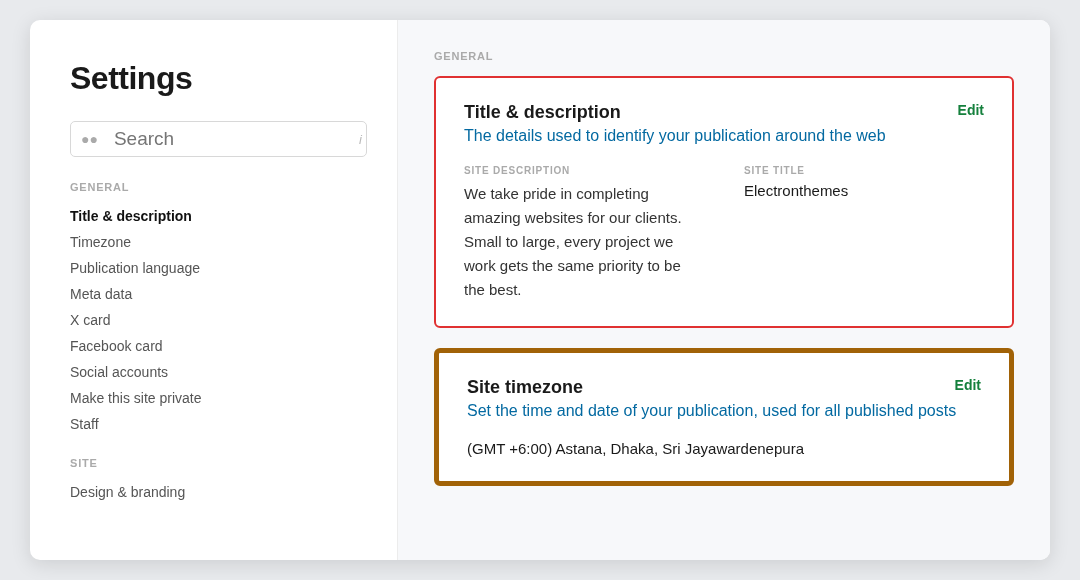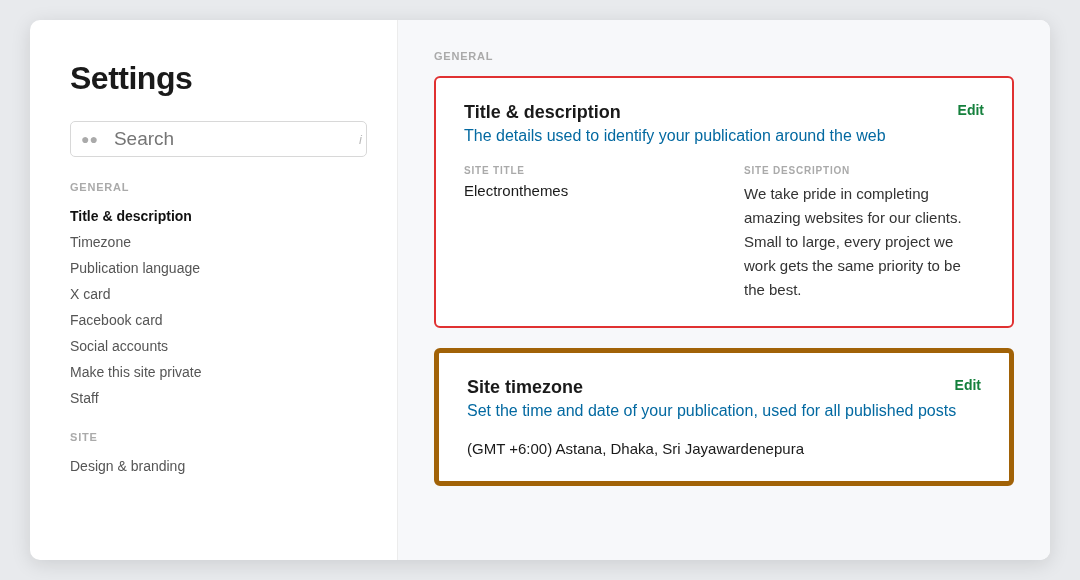--- a/index.html
+++ b/index.html
@@ -169,20 +169,21 @@
       <span class="search-icon">●●</span>
       <input type="text" placeholder="Search" style="">
       <span class="search-i-badge">i</span>
     </div>
 
     <div class="nav-section">
       <div class="nav-section-label">GENERAL</div>
       <a class="nav-item active">Title &amp; description</a>
       <a class="nav-item">Timezone</a>
       <a class="nav-item">Publication language</a>
+      <a class="nav-item">Meta data</a>
       <a class="nav-item">X card</a>
       <a class="nav-item">Facebook card</a>
       <a class="nav-item">Social accounts</a>
       <a class="nav-item">Make this site private</a>
       <a class="nav-item">Staff</a>
     </div>
 
     <div class="nav-section">
       <div class="nav-section-label">SITE</div>
       <a class="nav-item">Design &amp; branding</a>
@@ -193,26 +194,26 @@
     <div class="section-label">GENERAL</div>
 
     <div class="card highlighted">
       <div class="card-header">
         <div class="card-title">Title &amp; description</div>
         <a class="edit-link">Edit</a>
       </div>
       <div class="card-subtitle">The details used to identify your publication around the web</div>
       <div class="card-fields">
         <div class="card-field">
+          <div class="field-label">SITE DESCRIPTION</div>
+          <div class="field-value multi">We take pride in completing amazing websites for our clients. Small to large, every project we work gets the same priority to be the best.</div>
+        </div>
+        <div class="card-field">
           <div class="field-label">SITE TITLE</div>
           <div class="field-value">Electronthemes</div>
-        </div>
-        <div class="card-field">
-          <div class="field-label">SITE DESCRIPTION</div>
-          <div class="field-value multi">We take pride in completing amazing websites for our clients. Small to large, every project we work gets the same priority to be the best.</div>
         </div>
       </div>
     </div>
 
     <div class="card">
       <div class="card-header">
         <div class="card-title">Site timezone</div>
         <a class="edit-link">Edit</a>
       </div>
       <div class="card-subtitle">Set the time and date of your publication, used for all published posts</div>

